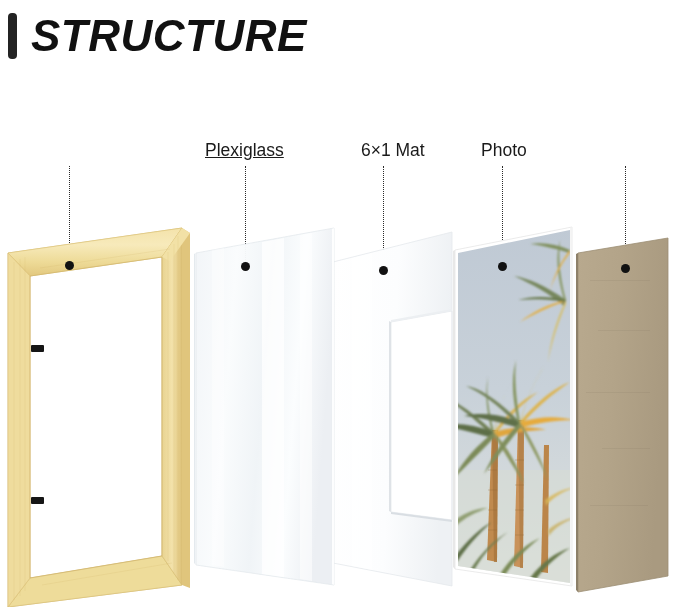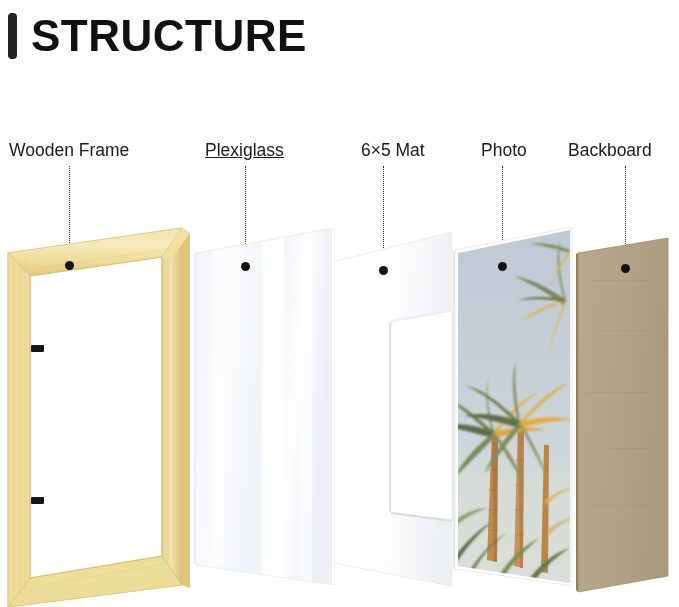--- a/index.html
+++ b/index.html
@@ -35,20 +35,21 @@
     border-radius: 4px;
     margin-right: 14px;
   }
   #title-text {
     font-size: 44px;
     font-weight: bold;
     letter-spacing: 0.5px;
     color: #111111;
     line-height: 46px;
     white-space: nowrap;
+    font-style: italic;
   }
 
   
   .callout-label {
     position: absolute;
     font-size: 17.5px;
     color: #1a1a1a;
     white-space: nowrap;
     line-height: 20px;
   }
@@ -90,25 +91,23 @@
 </head>
 <body>
 
 <div id="page">
 
   <div id="title-block">
     <div id="title-bar"></div>
     <div id="title-text">STRUCTURE</div>
   </div>
 
-  <div class="callout-label" style="left:9px;  top:140px;">Wooden Frame</div>
   <div class="callout-label" style="left:205px;top:140px;text-decoration:underline;">Plexiglass</div>
-  <div class="callout-label" style="left:361px;top:140px;">6×5 Mat</div>
+  <div class="callout-label" style="left:361px;top:140px;">6×1 Mat</div>
   <div class="callout-label" style="left:481px;top:140px;text-align:center;">Photo</div>
-  <div class="callout-label" style="left:568px;top:140px;">Backboard</div>
 
   <div class="leader-line" style="left:69px;  top:166px; height:97px;"></div>
   <div class="leader-line" style="left:245px; top:166px; height:98px;"></div>
   <div class="leader-line" style="left:383px; top:166px; height:102px;"></div>
   <div class="leader-line" style="left:502px; top:166px; height:98px;"></div>
   <div class="leader-line" style="left:625px; top:166px; height:100px;"></div>
 
   <div id="stage">
     <svg width="679" height="607" viewBox="0 0 679 607" xmlns="http://www.w3.org/2000/svg">
       <defs>

